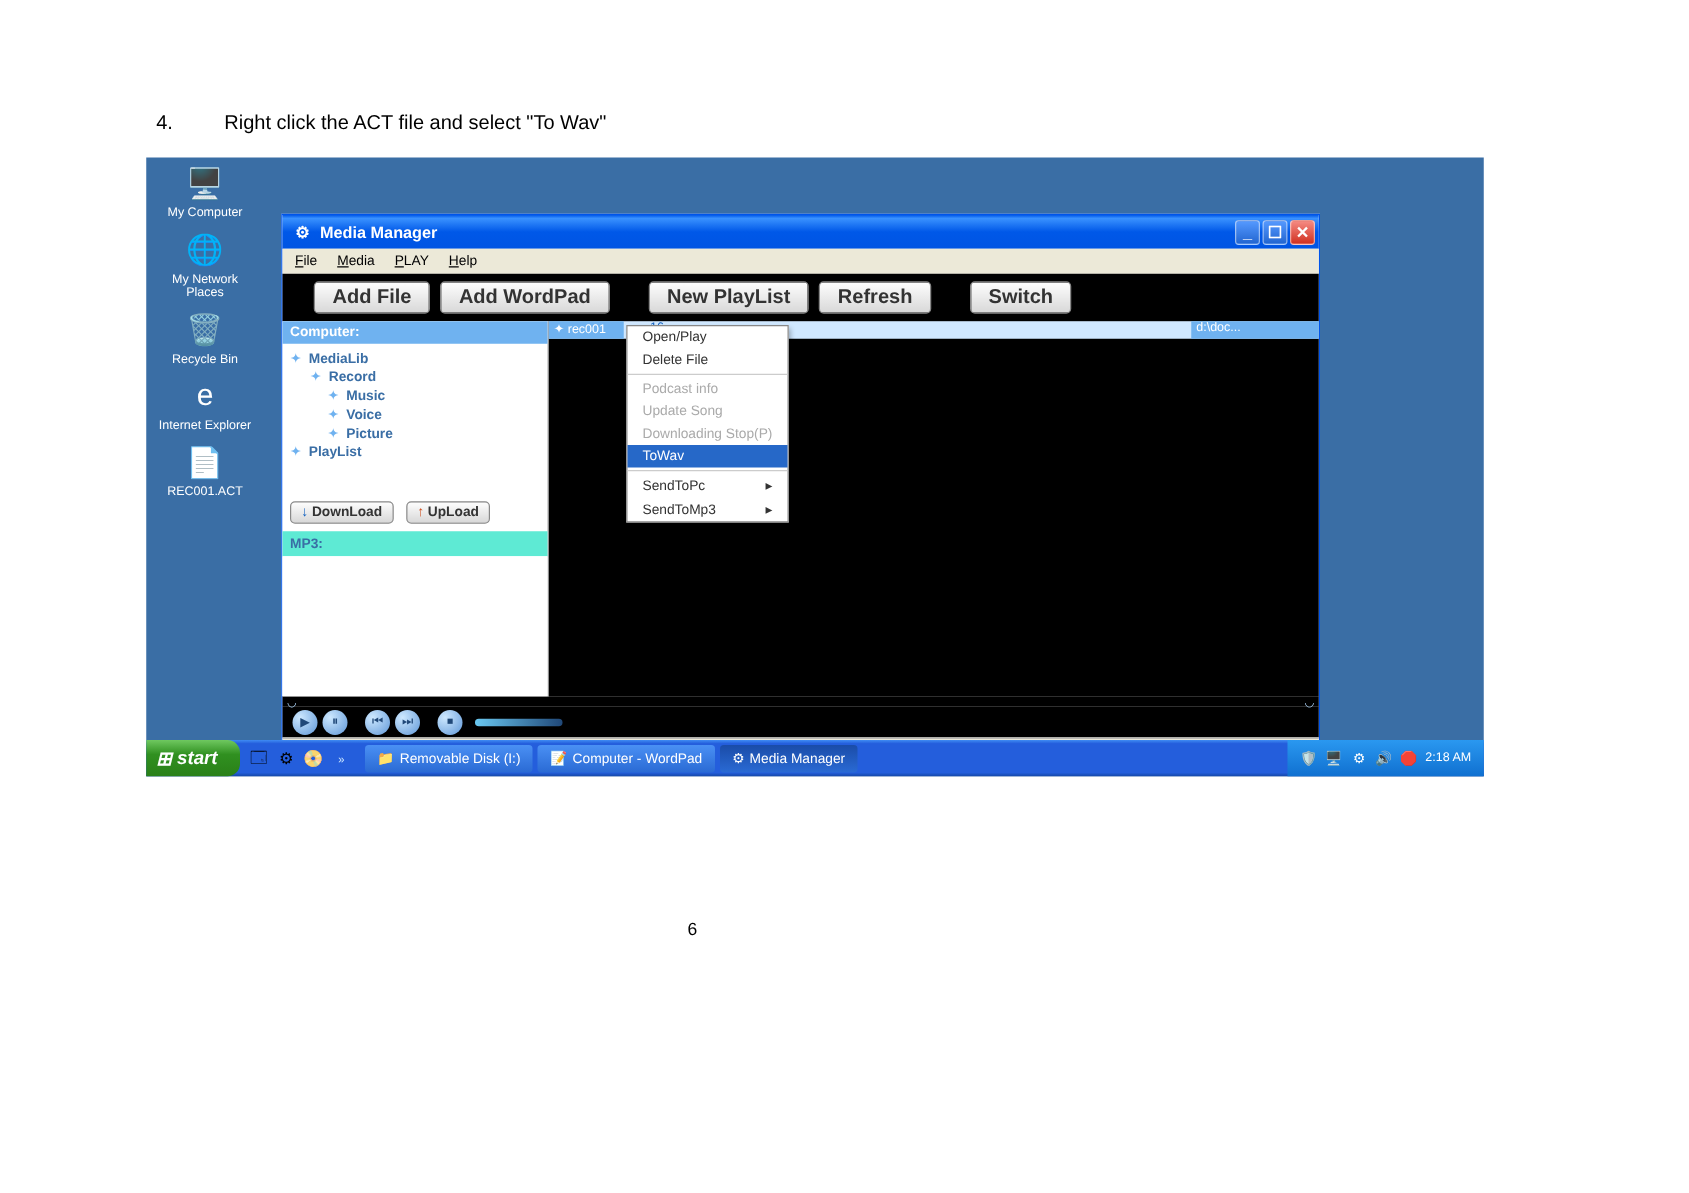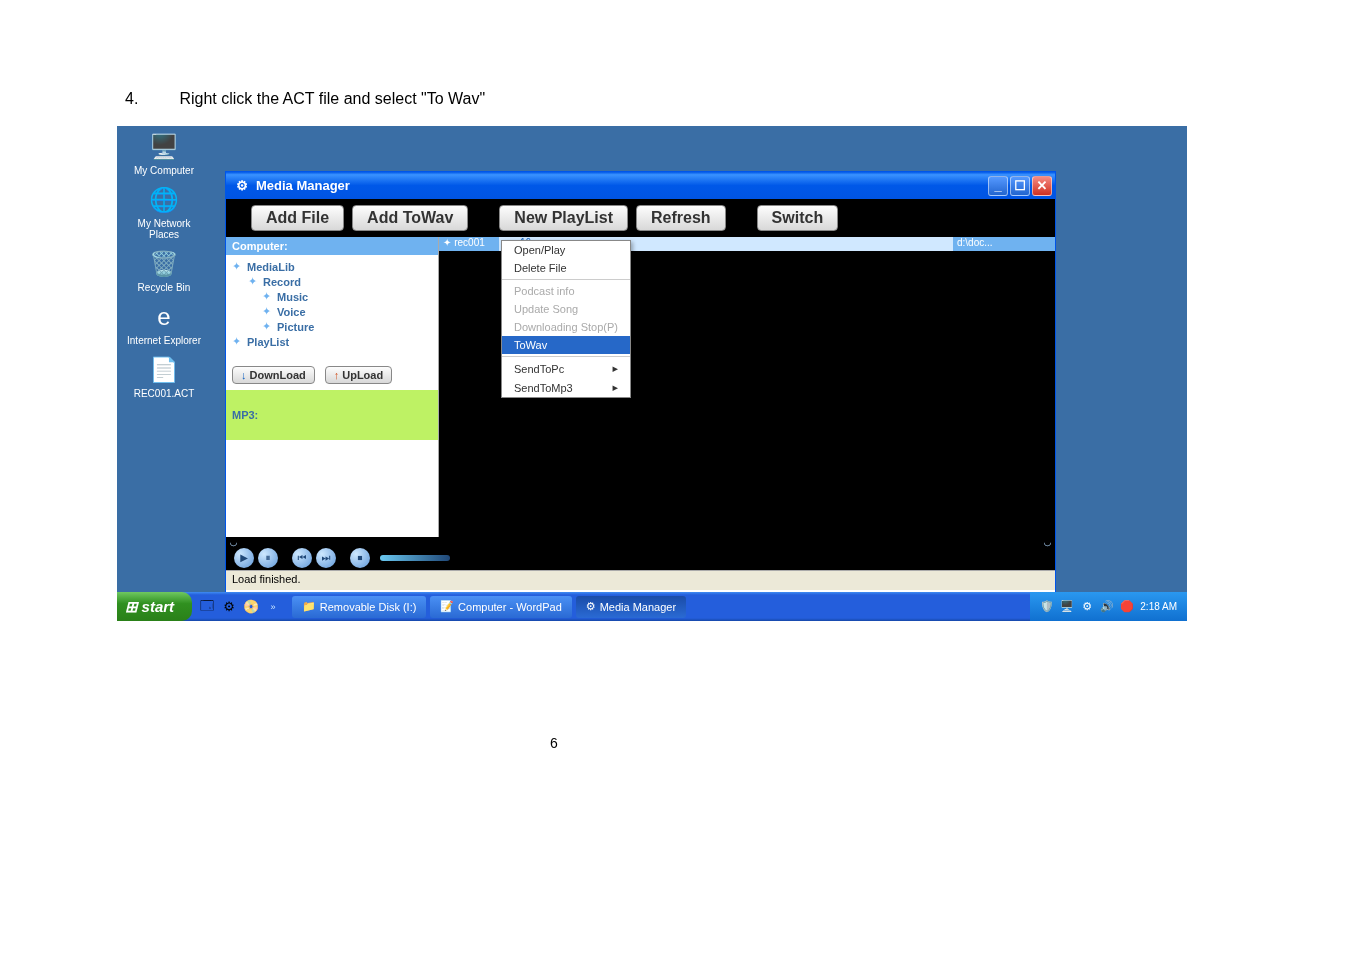--- a/index.html
+++ b/index.html
@@ -153,24 +153,24 @@
       border-radius: 4px;
       padding: 2px 8px;
       font-size: 11px;
       font-weight: bold;
       color: #333;
       display: inline-flex;
       align-items: center;
       gap: 3px;
     }
     .mp3-label {
-      padding: 19px 6px;
-      font-size: 11px;
-      font-weight: bold;
-      background: #bef264;
+      padding: 4px 6px;
+      font-size: 11px;
+      font-weight: bold;
+      background: #5eead4;
       color: #3a6ea5;
     }
     .mp3-tree {
       flex: 1;
       background: #fff;
     }
     .right-panel {
       flex: 1;
       background: #000;
       position: relative;
@@ -353,23 +353,29 @@
       <div class="titlebar-left">
         <span class="titlebar-icon">⚙</span>
         <span>Media Manager</span>
       </div>
       <div class="window-controls">
         <div class="wc wc-min">_</div>
         <div class="wc wc-max">☐</div>
         <div class="wc wc-close">✕</div>
       </div>
     </div>
+    <div class="menubar">
+      <span><u>F</u>ile</span>
+      <span><u>M</u>edia</span>
+      <span><u>P</u>LAY</span>
+      <span><u>H</u>elp</span>
+    </div>
     <div class="top-black">
       <div class="btn-capsule">Add File</div>
-      <div class="btn-capsule">Add ToWav</div>
+      <div class="btn-capsule">Add WordPad</div>
       <div style="width:15px"></div>
       <div class="btn-capsule">New PlayList</div>
       <div class="btn-capsule">Refresh</div>
       <div style="width:15px"></div>
       <div class="btn-capsule">Switch</div>
     </div>
 
     <div class="content-row">
       <div class="left-panel">
         <div class="panel-header">Computer:</div>

